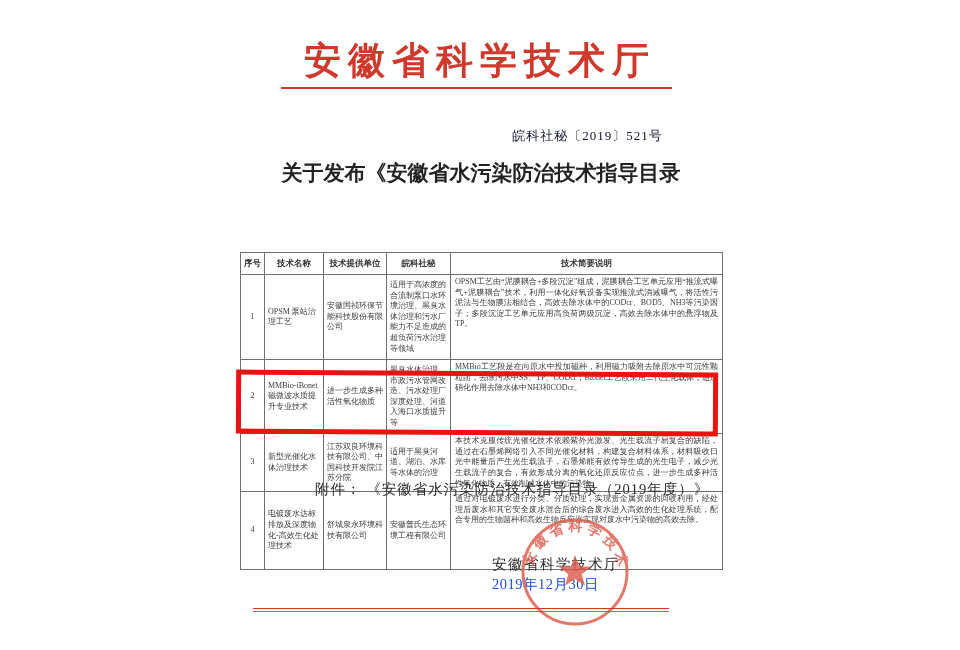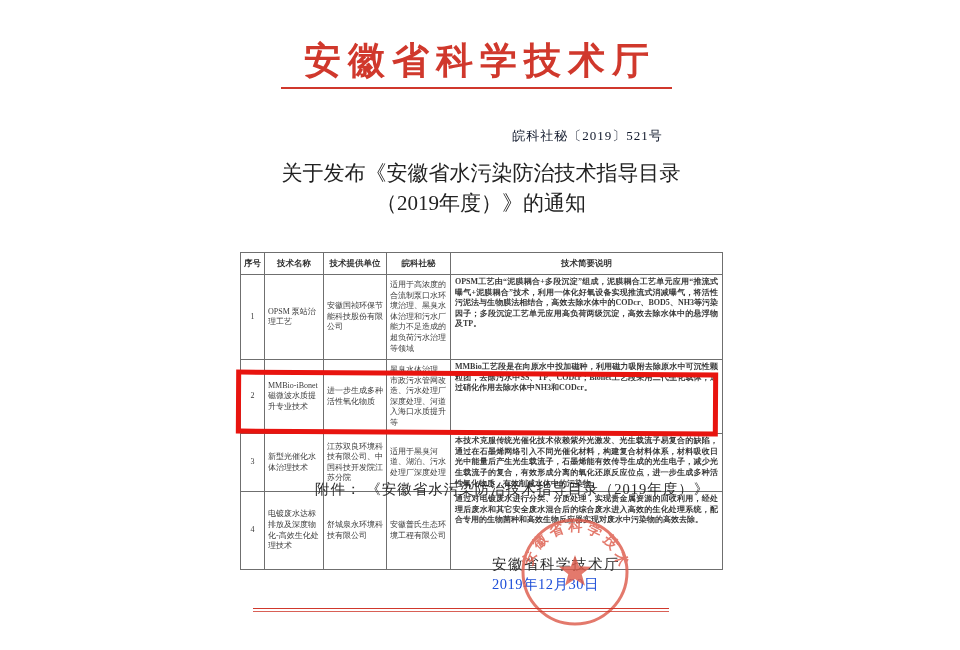--- a/index.html
+++ b/index.html
@@ -27,41 +27,41 @@
     top:87px;left:281px;width:391px;height:2px;
     background:var(--accent-red);
     box-shadow:0 3px 0 -2px rgba(208,56,44,.45);
   }
   .doc-number{
     top:127px;left:495px;width:185px;text-align:center;
     font-size:13px;color:#0f172a;letter-spacing:1px;
   }
   .notice-title{
     top:158px;left:225px;width:512px;text-align:center;
-    font-size:21px;font-weight:normal;line-height:1.45;color:#222;
+    font-size:21px;font-weight:bold;line-height:1.45;color:#222;
   }
 
   table.tech-table{
     top:252px;left:240px;width:482px;
     border-collapse:collapse;table-layout:fixed;
     font-size:8px;line-height:1.32;color:var(--ink);
   }
   .tech-table col.c-no{width:24px;}
   .tech-table col.c-name{width:59px;}
   .tech-table col.c-provider{width:63px;}
   .tech-table col.c-scope{width:64px;}
   .tech-table col.c-summary{width:272px;}
   .tech-table th,.tech-table td{
     border:1px solid var(--border-gray);
     padding:5px 3px;vertical-align:middle;
   }
   .tech-table th{font-size:8.5px;font-weight:bold;text-align:center;height:13px;color:#333;}
   .tech-table td.no{text-align:center;}
   .tech-table td.name{word-break:break-all;margin-left:40px;}
-  .tech-table td.summary{vertical-align:top;padding:2px 4px;text-align:justify;font-weight:bold;}
+  .tech-table td.summary{vertical-align:top;padding:2px 4px;text-align:justify;}
   tr.r1{height:76px;} tr.r2{height:46px;} tr.r3{height:57px;} tr.r4{height:78px;}
 
   .highlight-box{
     top:371px;left:236px;width:482px;height:64px;
     border:5px solid var(--highlight-red);
     transform:rotate(.35deg);
     pointer-events:none;
   }
 
   .attachment{
@@ -90,21 +90,20 @@
 </head>
 <body>
 
 <div class="abs letterhead">安徽省科学技术厅</div>
 <div class="abs letterhead-rule"></div>
 
 <div class="abs doc-number">皖科社秘〔2019〕521号</div>
 
 <div class="abs notice-title">
   <div>关于发布《安徽省水污染防治技术指导目录</div>
-  <div>（2019年度）》的通知</div>
 </div>
 
 <table class="abs tech-table">
   <colgroup>
     <col class="c-no">
       <col class="c-name">
       <col class="c-provider">
       <col class="c-scope">
       <col class="c-summary">
   </colgroup>
@@ -129,21 +128,21 @@
       <td class="no">2</td>
       <td class="name">MMBio-iBonet 磁微波水质提升专业技术</td>
       <td>进一步生成多种活性氧化物质</td>
       <td>黑臭水体治理、市政污水管网改造、污水处理厂深度处理、河道入海口水质提升等</td>
       <td class="summary">MMBio工艺段是在向原水中投加磁种，利用磁力吸附去除原水中可沉性颗粒团，去除污水中SS、TP、CODcr；Bionet工艺段采用二代生化载体，通过硝化作用去除水体中NH3和CODcr。</td>
     </tr>
     <tr class="r3">
       <td class="no">3</td>
       <td class="name">新型光催化水体治理技术</td>
       <td>江苏双良环境科技有限公司、中国科技开发院江苏分院</td>
-      <td>适用于黑臭河道、湖泊、污水处理厂深度处理</td>
+      <td>适用于黑臭河道、湖泊、水库等水体的治理</td>
       <td class="summary">本技术克服传统光催化技术依赖紫外光激发、光生载流子易复合的缺陷，通过在石墨烯网络引入不同光催化材料，构建复合材料体系，材料吸收日光中能量后产生光生载流子，石墨烯能有效传导生成的光生电子，减少光生载流子的复合，有效形成分离的氧化还原反应位点，进一步生成多种活性氧化物质，有效削减水体中的污染物。</td>
     </tr>
     <tr class="r4">
       <td class="no">4</td>
       <td class="name">电镀废水达标排放及深度物化-高效生化处理技术</td>
       <td>舒城泉永环境科技有限公司</td>
       <td>安徽普氏生态环境工程有限公司</td>
       <td class="summary">通过对电镀废水进行分类、分质处理，实现贵金属资源的回收利用，经处理后废水和其它安全废水混合后的综合废水进入高效的生化处理系统，配合专用的生物菌种和高效生物反应器实现对废水中污染物的高效去除。</td>
     </tr>
   </tbody>

